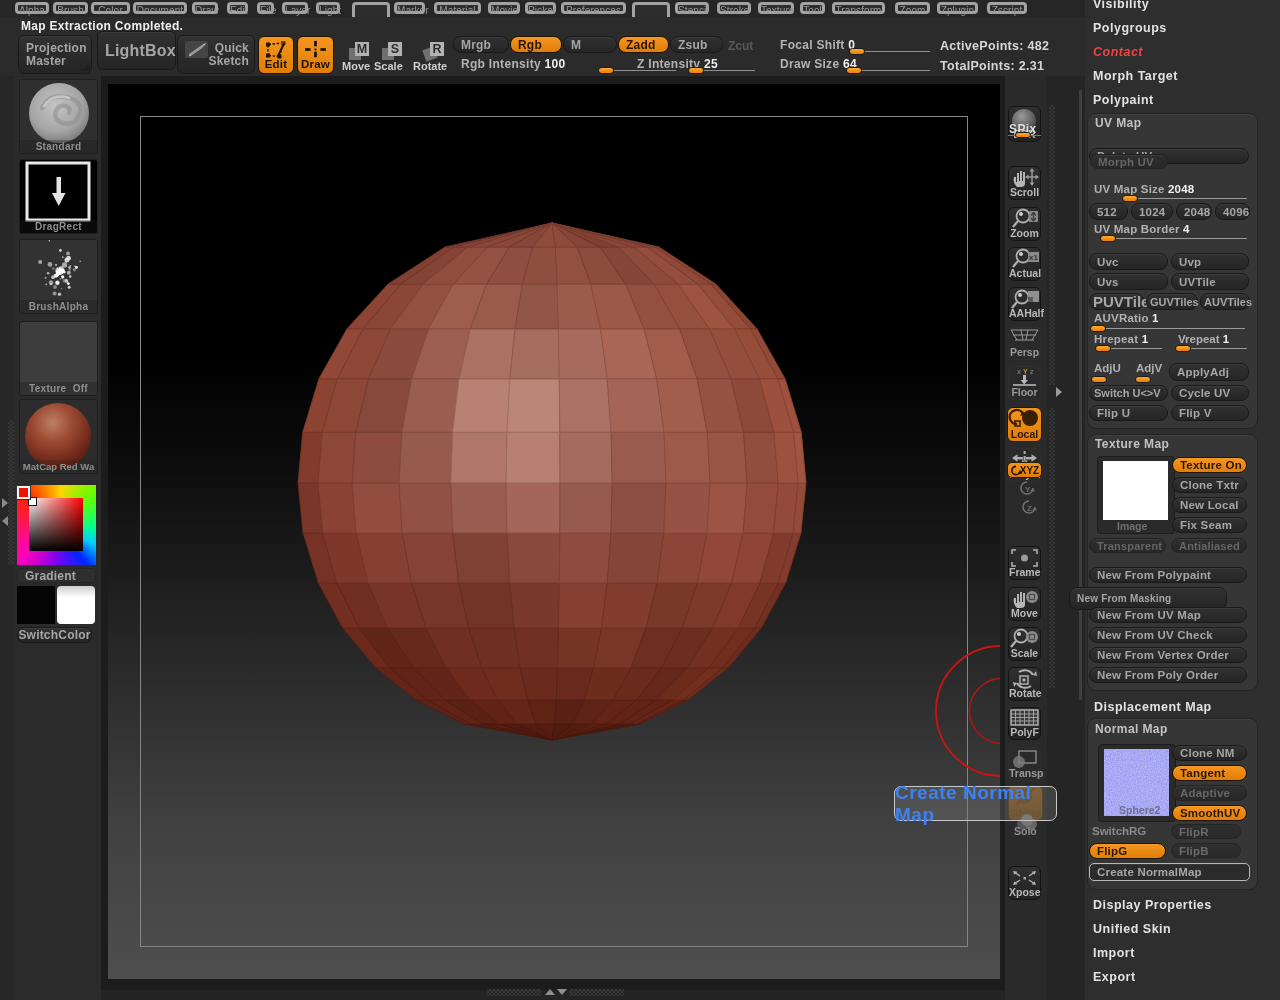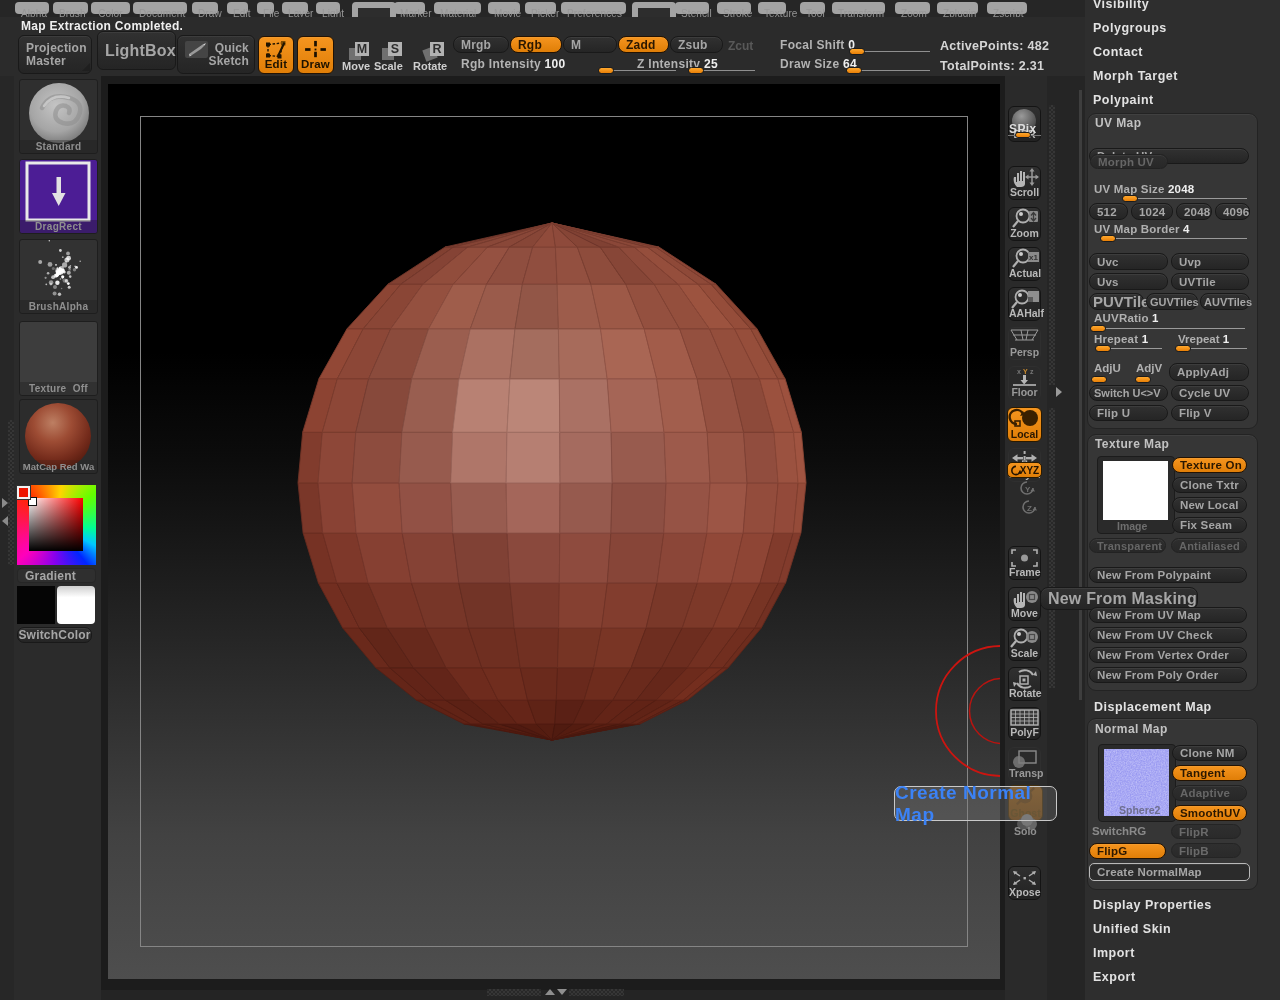--- a/index.html
+++ b/index.html
@@ -1,16 +1,16 @@
 <!DOCTYPE html>
 <html><head><meta charset="utf-8"><style>
 html,body{margin:0;padding:0;}
 body{width:1280px;height:1000px;background:#2b2b2b;font-family:"Liberation Sans",sans-serif;overflow:hidden;position:relative;}
 .abs{position:absolute;}
-.tab{display:inline-block;background:#2d2d2d;border:6px solid #a3a3a3;border-radius:4px;color:#979797;
+.tab{display:inline-block;background:#2d2d2d;border:3px solid #a3a3a3;border-radius:4px;color:#979797;
  font-size:10px;letter-spacing:0.1px;padding:0 4px;height:12px;line-height:12px;margin-right:3px;vertical-align:top;}
 .btn{position:absolute;background:linear-gradient(180deg,#313131,#252525);border:1px solid #191919;border-radius:8px;
  color:#a6a6a6;font-size:11.5px;font-weight:bold;letter-spacing:0.2px;display:flex;align-items:center;padding-left:7px;
  box-shadow:inset 0 1px 0 rgba(255,255,255,0.06);box-sizing:border-box;white-space:nowrap;}
 .btn.ctr{padding-left:0;justify-content:center;}
 .btn.orange{background:linear-gradient(180deg,#f5951f,#e07e07);color:#2a1700;border-color:#231303;}
 .btn.dim{color:#666;background:linear-gradient(180deg,#2e2e2e,#282828);border-color:#222;}
 .btn.ghostb{background:linear-gradient(180deg,#2f2f2f,#2a2a2a);border:1px solid #242424;box-shadow:none;color:#6a6a6a;}
 .lbl{position:absolute;font-weight:bold;white-space:nowrap;}
 .slider-line{position:absolute;height:1px;background:#8f8f8f;}
@@ -36,21 +36,21 @@
 <span class="tab" style="position:absolute;left:316px;top:2px;width:24px;padding:0;text-align:center;box-sizing:border-box;">Light</span>
 <span class="tab" style="position:absolute;left:352px;top:2px;width:29px;padding:16px;text-align:center;box-sizing:border-box;">Macro</span>
 <span class="tab" style="position:absolute;left:394px;top:2px;width:31px;padding:0;text-align:center;box-sizing:border-box;">Marker</span>
 <span class="tab" style="position:absolute;left:434px;top:2px;width:47px;padding:0;text-align:center;box-sizing:border-box;">Material</span>
 <span class="tab" style="position:absolute;left:488px;top:2px;width:32px;padding:0;text-align:center;box-sizing:border-box;">Movie</span>
 <span class="tab" style="position:absolute;left:525px;top:2px;width:31px;padding:0;text-align:center;box-sizing:border-box;">Picker</span>
 <span class="tab" style="position:absolute;left:561px;top:2px;width:65px;padding:0;text-align:center;box-sizing:border-box;">Preferences</span>
 <span class="tab" style="position:absolute;left:632px;top:2px;width:36px;padding:16px;text-align:center;box-sizing:border-box;">Render</span>
 <span class="tab" style="position:absolute;left:675px;top:2px;width:34px;padding:0;text-align:center;box-sizing:border-box;">Stencil</span>
 <span class="tab" style="position:absolute;left:717px;top:2px;width:34px;padding:0;text-align:center;box-sizing:border-box;">Stroke</span>
-<span class="tab" style="position:absolute;left:758px;top:2px;width:28px;padding:0;text-align:center;box-sizing:border-box;">Texture</span>
+<span class="tab" style="position:absolute;left:758px;top:2px;width:36px;padding:0;text-align:center;box-sizing:border-box;">Texture</span>
 <span class="tab" style="position:absolute;left:800px;top:2px;width:25px;padding:0;text-align:center;box-sizing:border-box;">Tool</span>
 <span class="tab" style="position:absolute;left:832px;top:2px;width:53px;padding:0;text-align:center;box-sizing:border-box;">Transform</span>
 <span class="tab" style="position:absolute;left:895px;top:2px;width:35px;padding:0;text-align:center;box-sizing:border-box;">Zoom</span>
 <span class="tab" style="position:absolute;left:937px;top:2px;width:41px;padding:0;text-align:center;box-sizing:border-box;">Zplugin</span>
 <span class="tab" style="position:absolute;left:987px;top:2px;width:40px;padding:0;text-align:center;box-sizing:border-box;">Zscript</span>
 <div class="abs" style="left:0;top:17px;width:1280px;height:16px;background:#2b2b2b;"></div>
 <div class="lbl" style="left:21px;top:19px;font-size:12px;color:#efefef;letter-spacing:0.3px;">Map Extraction Completed.</div>
 <div class="abs" style="left:0;top:33px;width:1280px;height:43px;background:#2b2b2b;"></div>
 <div class="btn" style="left:18px;top:35px;width:74px;height:39px;border-radius:6px;font-size:12px;line-height:13px;">Projection<br>Master</div>
 <div class="abs" style="left:82px;top:63px;width:0;height:0;border-left:8px solid transparent;border-bottom:8px solid #1f1f1f;"></div>
@@ -300,21 +300,21 @@
           <stop offset="0" stop-color="#c4c4c4"></stop>
           <stop offset="0.6" stop-color="#a5a5a5"></stop>
           <stop offset="1" stop-color="#6a6a6a"></stop>
         </radialGradient>
       </defs>
       <circle cx="39" cy="33" r="30" fill="url(#sbg)"></circle>
       <path d="M22 28 q8 -16 28 -10 q14 5 9 17 q-4 11 -16 8 q-10 -3 -7 -12 q3 -7 10 -5 q5 2 3 7" fill="none" stroke="#8d8d8d" stroke-width="4.5" stroke-linecap="round" opacity="0.55"></path>
       <path d="M24 26 q9 -13 25 -8" fill="none" stroke="#d5d5d5" stroke-width="2.5" stroke-linecap="round" opacity="0.7"></path>
     </svg>
 <div class="cap">Standard</div></div>
-<div class="thumb" style="top:159px;background:#4c1d95;">
+<div class="thumb" style="top:159px;background:#000000;">
 <svg width="77" height="73" viewBox="0 0 77 73">
       <rect x="7" y="3" width="62" height="57" fill="none" stroke="#e9e9e9" stroke-width="3"></rect>
       <rect x="36.5" y="17" width="4.5" height="17" fill="#e2e2e2"></rect>
       <path d="M32 33 L45.5 33 L38.7 46 Z" fill="#e2e2e2"></path>
     </svg>
 <div class="cap">DragRect</div></div>
 <div class="thumb" style="top:239px;background:#323232;">
 <svg width="77" height="73" viewBox="0 0 77 73">
       <defs>
         <filter id="bl" x="-20%" y="-20%" width="140%" height="140%">
@@ -569,21 +569,21 @@
       </g>
     </svg><div class="cap">Xpose</div></div>
 <div class="abs" style="left:1047px;top:76px;width:38px;height:924px;background:#252525;"></div>
 <div class="abs dots" style="left:1049px;top:105px;width:6px;height:280px;"></div>
 <div class="abs dots" style="left:1049px;top:408px;width:6px;height:280px;"></div>
 <div class="abs" style="left:1056px;top:387px;width:0;height:0;border-top:5px solid transparent;border-bottom:5px solid transparent;border-left:6px solid #9a9a9a;"></div>
 <div class="abs" style="left:1079px;top:90px;width:3px;height:610px;background:#3e3e3e;"></div>
 <div class="abs" style="left:1085px;top:0;width:195px;height:1000px;background:#2e2e2e;"></div>
 <div class="lbl" style="left:1093px;top:-3px;font-size:12.5px;color:#e2e2e2;letter-spacing:0.5px;">Visibility</div>
 <div class="lbl" style="left:1093px;top:21px;font-size:12.5px;color:#e2e2e2;letter-spacing:0.5px;">Polygroups</div>
-<div class="lbl" style="left:1093px;top:45px;font-size:12.5px;color:#e5e5e5;letter-spacing:0.5px;">Contact</div>
+<div class="lbl" style="left:1093px;top:45px;font-size:12.5px;color:#ef4444;letter-spacing:0.5px;font-style:italic;">Contact</div>
 <div class="lbl" style="left:1093px;top:69px;font-size:12.5px;color:#e2e2e2;letter-spacing:0.5px;">Morph Target</div>
 <div class="lbl" style="left:1093px;top:93px;font-size:12.5px;color:#e2e2e2;letter-spacing:0.5px;">Polypaint</div>
 <div class="panel" style="left:1087px;top:113px;width:169px;height:314px;"></div>
 <div class="lbl" style="left:1095px;top:116px;font-size:12px;color:#c2c2c2;letter-spacing:0.4px;">UV Map</div>
 <div class="btn " style="left:1089px;top:148px;width:160px;height:16px;font-size:11.5px;text-align:center;">Delete UV</div>
 <div class="btn dim" style="left:1090px;top:154px;width:78px;height:15px;font-size:11.5px;">Morph UV</div>
 <div class="lbl" style="left:1094px;top:183px;font-size:11.5px;color:#b0b0b0;letter-spacing:0.2px;">UV Map Size <span style="color:#efefef;">2048</span></div>
 <div class="slider-line" style="left:1138px;top:198px;width:109px;background:#9a9a9a;"></div>
 <div class="knob" style="left:1122px;top:195px;width:16px;height:7px;"></div>
 <div class="btn " style="left:1089px;top:203px;width:39px;height:17px;font-size:11.5px;">512</div>
@@ -623,21 +623,21 @@
 <div class="abs" style="left:1097px;top:456px;width:76px;height:76px;background:#2a2a2a;border:1px solid #1c1c1c;border-radius:4px;"></div>
 <div class="abs" style="left:1103px;top:461px;width:65px;height:59px;background:#fff;"></div>
 <div class="lbl" style="left:1117px;top:520px;font-size:10.5px;color:#6e6e6e;">Image</div>
 <div class="btn orange" style="left:1172px;top:457px;width:75px;height:16px;font-size:11.5px;">Texture On</div>
 <div class="btn " style="left:1172px;top:477px;width:75px;height:16px;font-size:11.5px;">Clone Txtr</div>
 <div class="btn " style="left:1172px;top:497px;width:75px;height:16px;font-size:11.5px;">New Local</div>
 <div class="btn " style="left:1172px;top:517px;width:75px;height:16px;font-size:11.5px;">Fix Seam</div>
 <div class="btn dim" style="left:1089px;top:538px;width:77px;height:15px;font-size:11.0px;">Transparent</div>
 <div class="btn dim" style="left:1171px;top:538px;width:76px;height:15px;font-size:11.0px;">Antialiased</div>
 <div class="btn " style="left:1089px;top:567px;width:158px;height:16px;font-size:11.5px;">New From Polypaint</div>
-<div class="btn " style="left:1040px;top:587px;width:158px;height:23px;font-size:16px;">New From Masking</div>
+<div class="btn " style="left:1069px;top:587px;width:158px;height:23px;font-size:10px;">New From Masking</div>
 <div class="btn " style="left:1089px;top:607px;width:158px;height:16px;font-size:11.5px;">New From UV Map</div>
 <div class="btn " style="left:1089px;top:627px;width:158px;height:16px;font-size:11.5px;">New From UV Check</div>
 <div class="btn " style="left:1089px;top:647px;width:158px;height:16px;font-size:11.5px;">New From Vertex Order</div>
 <div class="btn " style="left:1089px;top:667px;width:158px;height:16px;font-size:11.5px;">New From Poly Order</div>
 <div class="lbl" style="left:1094px;top:700px;font-size:12.5px;color:#e2e2e2;letter-spacing:0.5px;">Displacement Map</div>
 <div class="panel" style="left:1087px;top:718px;width:169px;height:170px;"></div>
 <div class="lbl" style="left:1095px;top:722px;font-size:12px;color:#c2c2c2;letter-spacing:0.4px;">Normal Map</div>
 <div class="abs" style="left:1098px;top:744px;width:76px;height:76px;background:#2a2a2a;border:1px solid #1c1c1c;border-radius:4px;"></div>
 <svg class="abs" style="left:1104px;top:749px;" width="65" height="67" viewBox="0 0 65 67">
     <rect width="65" height="67" fill="#8a8aee"></rect>

